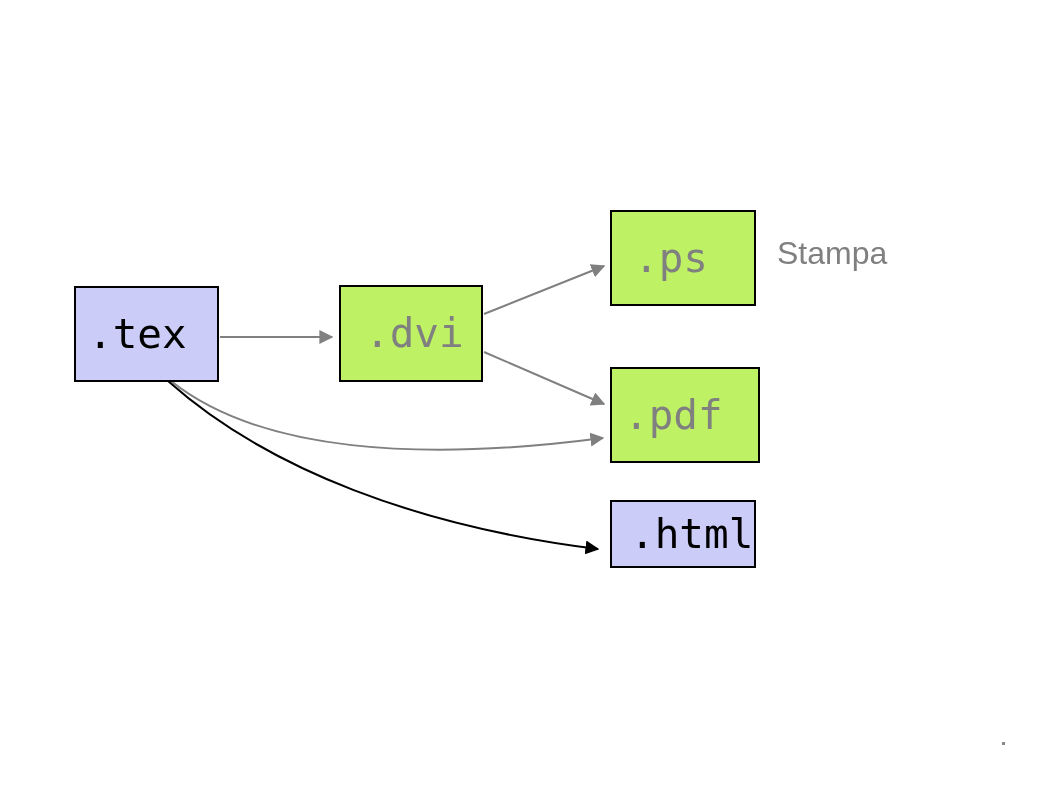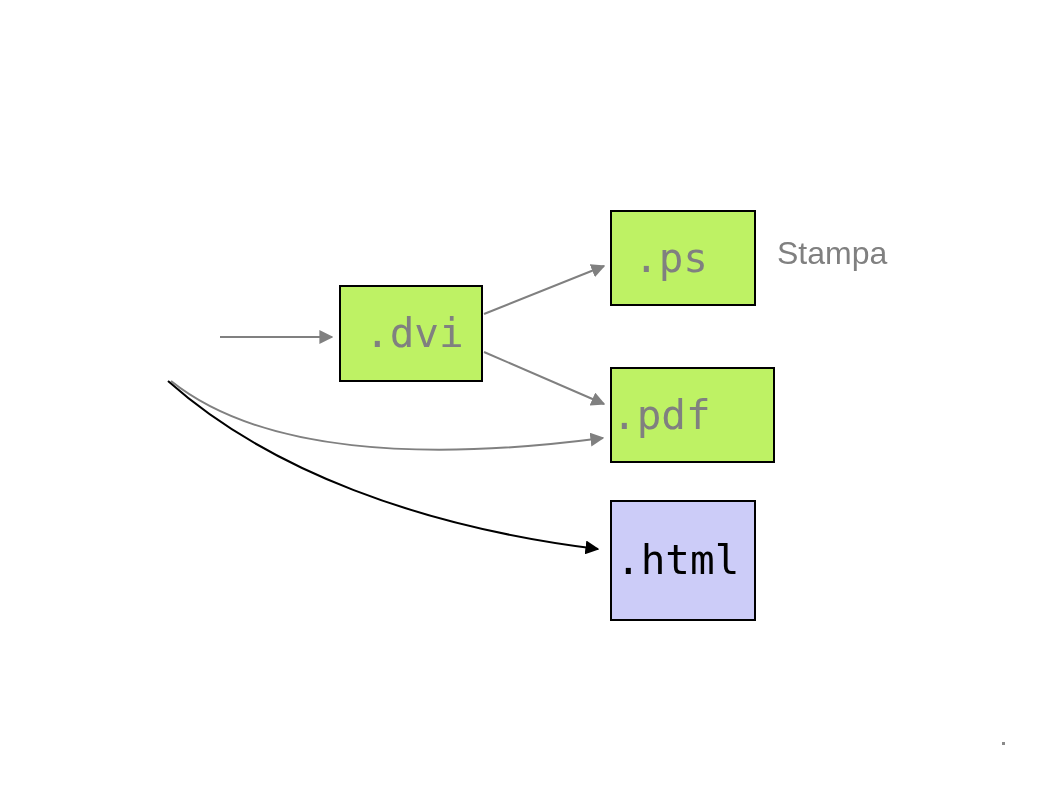--- a/index.html
+++ b/index.html
@@ -39,22 +39,22 @@
     white-space: pre;
   }
   .node-fill-lavender { background: #ccccf8; }
   .node-fill-white    { background: #bef264; }
   .node-text-black    { color: #000000; }
   .node-text-gray     { color: #808080; }
 
   #node-tex   { left: 74px;  top: 286px; width: 145px; height: 96px;  padding-left: 12px; }
   #node-dvi   { left: 339px; top: 285px; width: 144px; height: 97px;  padding-left: 24px; }
   #node-ps    { left: 610px; top: 210px; width: 146px; height: 96px;  padding-left: 22px; }
-  #node-pdf   { left: 610px; top: 367px; width: 165px; height: 96px;  padding-left: 0; }
-  #node-html  { left: 610px; top: 500px; width: 146px; height: 121px;  padding-left: 4px; }
+  #node-pdf   { left: 610px; top: 367px; width: 150px; height: 96px;  padding-left: 12px; }
+  #node-html  { left: 610px; top: 500px; width: 146px; height: 68px;  padding-left: 18px; }
 
   .side-label {
     position: absolute;
     color: #808080;
     font-family: "Liberation Sans", sans-serif;
     font-size: 32px;
     line-height: 31px;
     white-space: pre-line;
   }
   #label-stampa   { left: 777px; top: 238px; }
@@ -88,20 +88,23 @@
 
     <line x1="484" y1="314" x2="604" y2="266" stroke="#808080" stroke-width="2" marker-end="url(#arrow-gray)"></line>
 
     <line x1="484" y1="352" x2="604" y2="404" stroke="#808080" stroke-width="2" marker-end="url(#arrow-gray)"></line>
 
     <path d="M 171 381 C 260 452, 420 462, 603 438" fill="none" stroke="#808080" stroke-width="2" marker-end="url(#arrow-gray)"></path>
 
     <path d="M 168 381 C 268 470, 420 527, 598 549" fill="none" stroke="#000000" stroke-width="2" marker-end="url(#arrow-black)"></path>
   </svg>
 
+  <div id="node-tex" class="node node-fill-lavender node-text-black">
+    <span>.tex</span>
+  </div>
 
   <div id="node-dvi" class="node node-fill-white node-text-gray">
     <span>.dvi</span>
   </div>
 
   <div id="node-ps" class="node node-fill-white node-text-gray">
     <span>.ps</span>
   </div>
 
   <div id="node-pdf" class="node node-fill-white node-text-gray">

